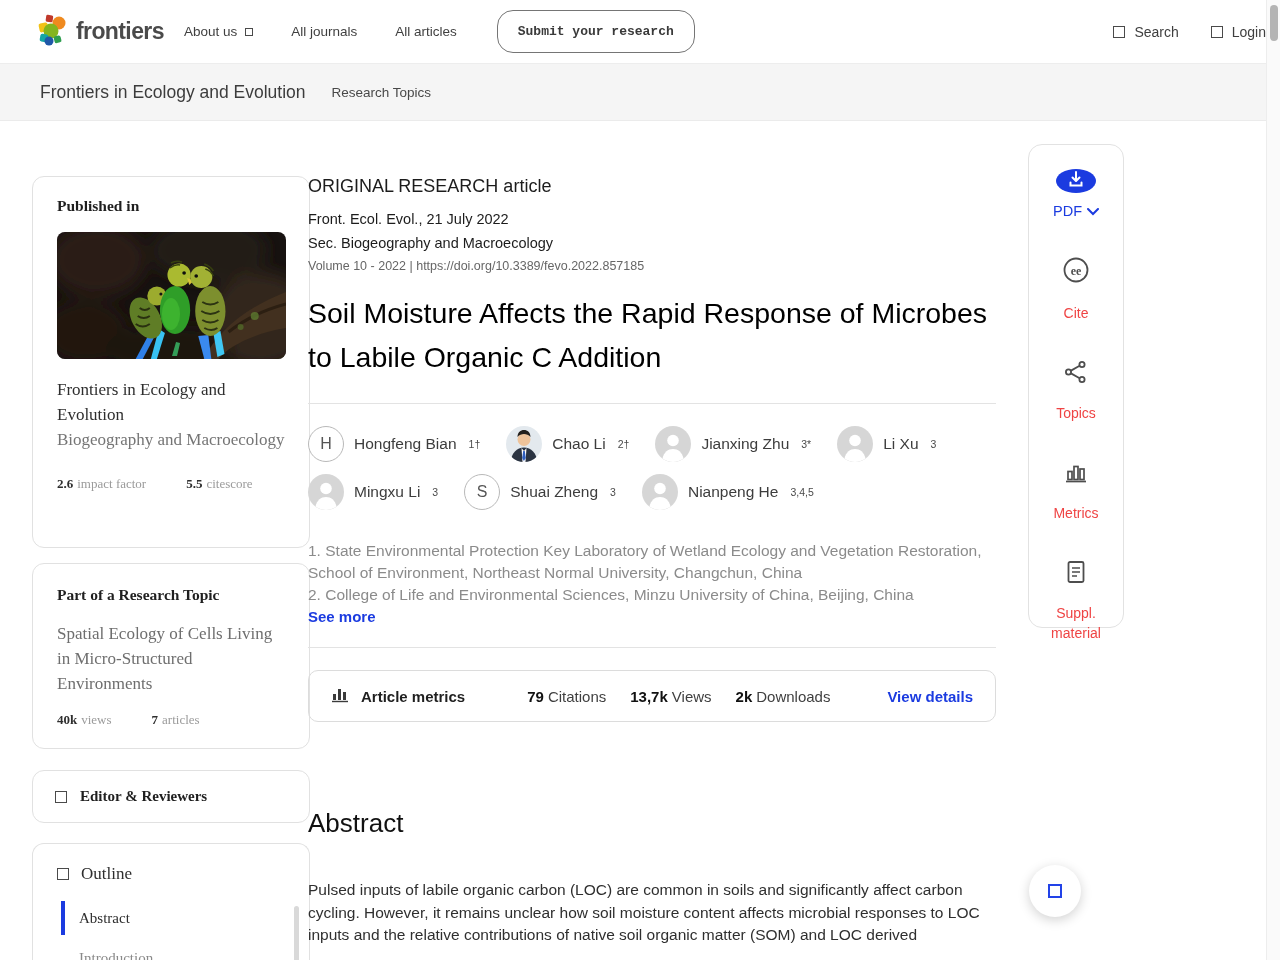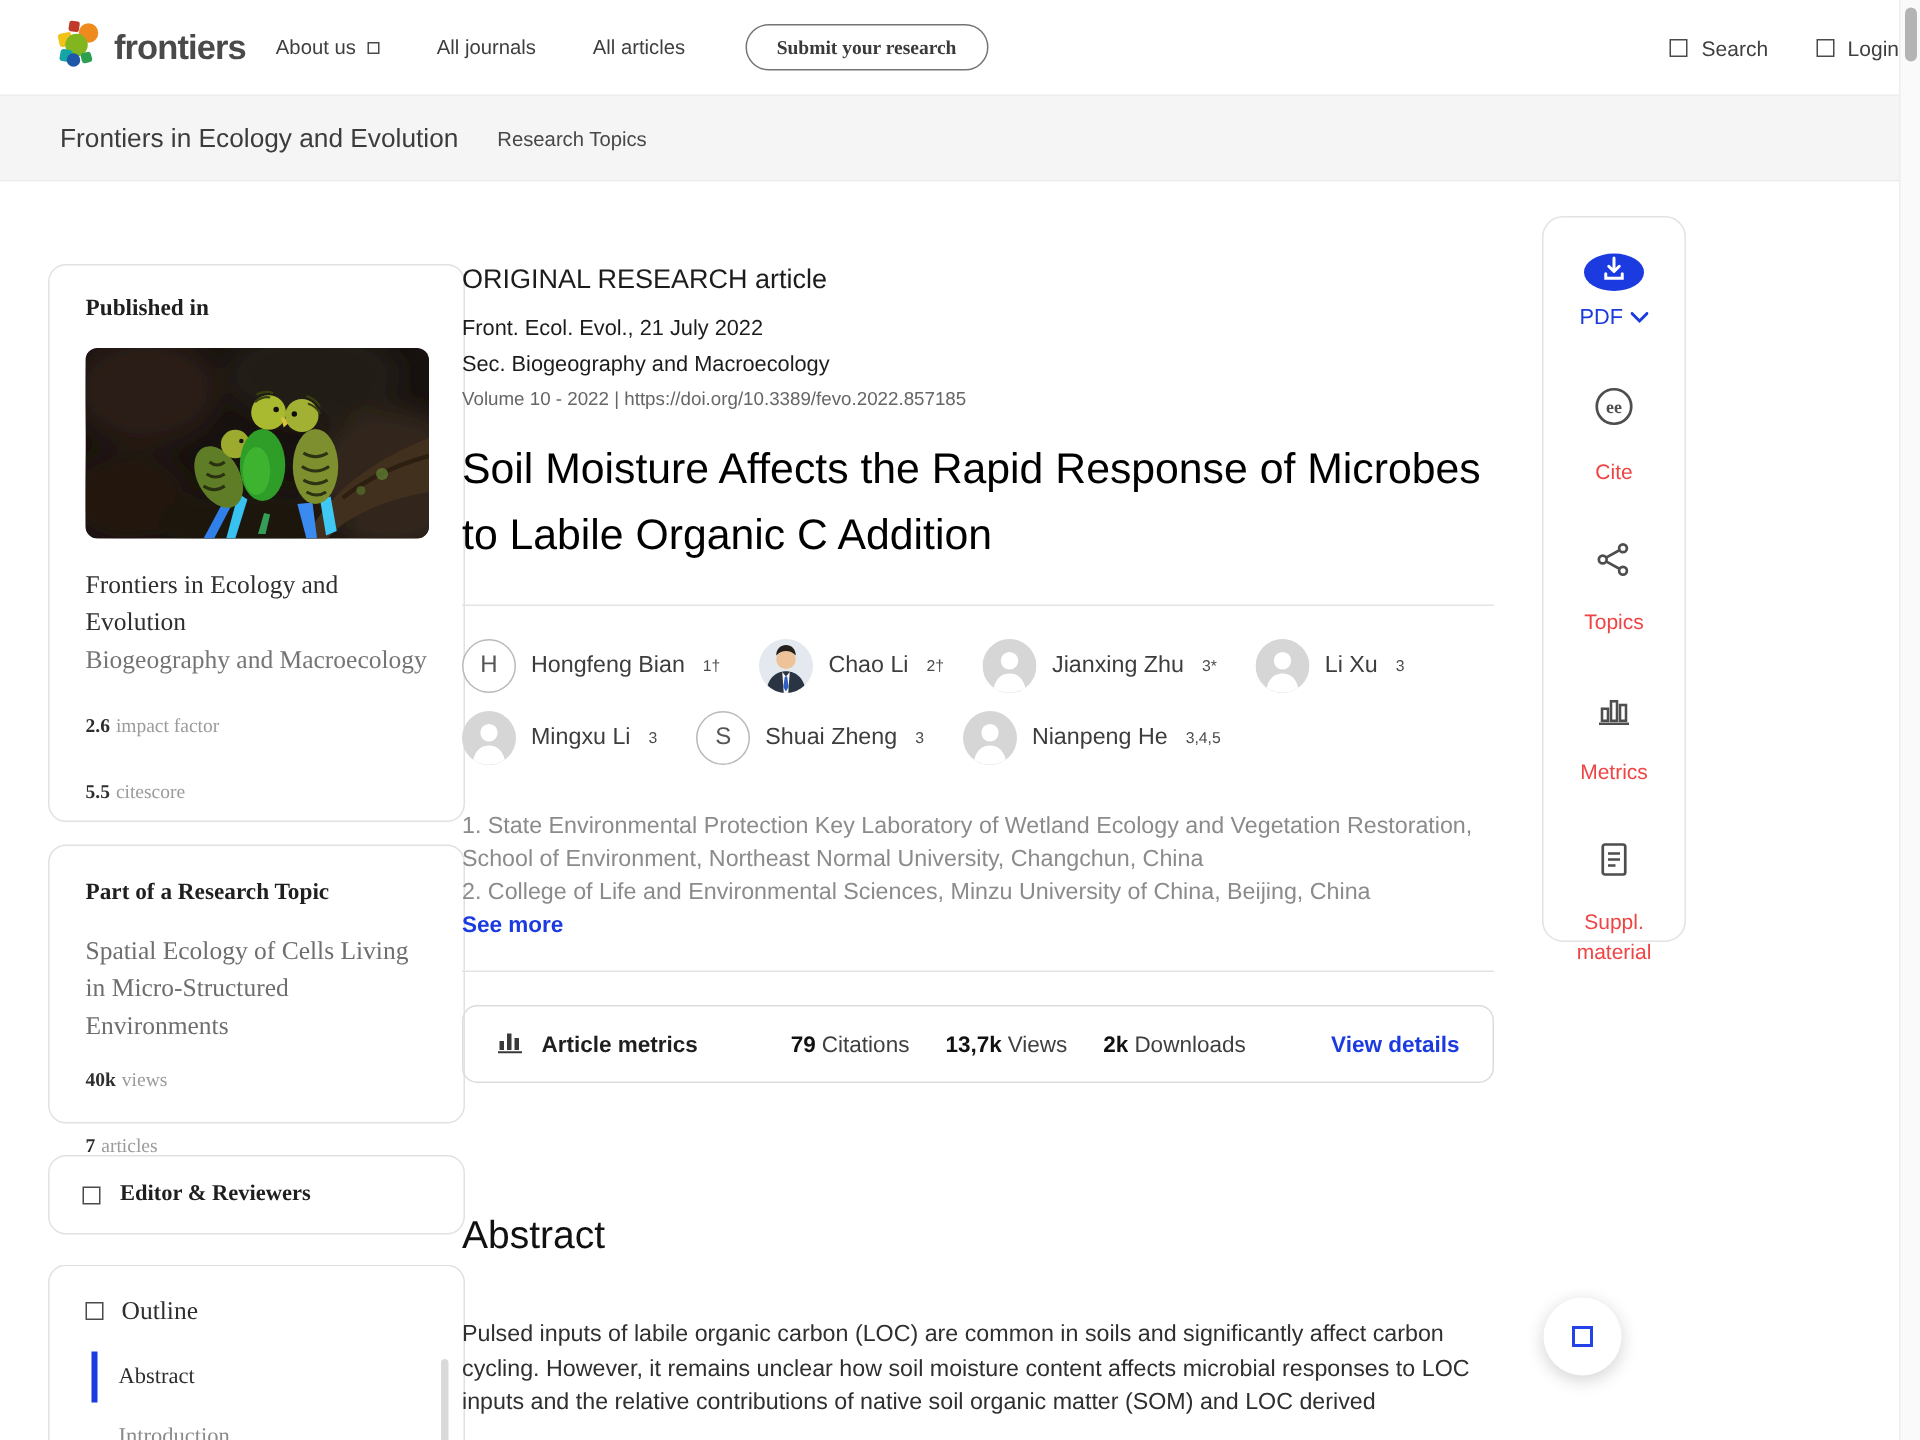--- a/index.html
+++ b/index.html
@@ -8,23 +8,23 @@
   body { position:relative; }
   a { text-decoration:none; cursor:pointer; }
 
   
   .topbar { position:absolute; top:0; left:0; width:1266px; height:64px; background:#fff;
     border-bottom:1px solid #ededed; display:flex; align-items:center; z-index:5; }
   .logo { margin-left:38px; display:flex; align-items:center; gap:8px; cursor:pointer; }
   .logo-text { font-size:23px; font-weight:bold; color:#4a4a4a; letter-spacing:-0.6px; }
   .main-nav { display:flex; align-items:center; margin-left:20px; gap:38px; }
   .top-link { font-size:13.5px; color:#3f3f3f; display:flex; align-items:center; gap:8px; }
-  .submit-btn { margin-left:40px; height:31px; padding:0 20px; border:1px solid #757575;
+  .submit-btn { margin-left:40px; height:43px; padding:0 20px; border:1px solid #757575;
     border-radius:16px; background:#fff; font-size:13px; font-weight:bold; color:#3a3a3a;
-    font-family:Liberation Serif, serif; cursor:pointer;text-align:right; }
+    font-family:Liberation Mono, monospace; cursor:pointer;text-align:right; }
   .top-right { margin-left:auto; display:flex; gap:32px; }
   .top-right .top-link { font-size:14px; gap:9px; }
 
   
   .sq { display:inline-block; border:1.5px solid #4a4a4a; background:transparent; }
   .sq8  { width:8px;  height:8px; }
   .sq12 { width:12px; height:12px; }
 
   
   .journal-bar { position:absolute; top:64px; left:0; width:1266px; height:57px;
@@ -38,21 +38,21 @@
   .content { position:absolute; top:121px; left:0; width:1266px; height:839px; background:#fff; }
 
   
   .sidebar { position:absolute; left:32px; top:55px; width:278px; }
   .card { border:1px solid #e1e1e1; border-radius:12px; background:#fff;font-family:Liberation Serif, serif; }
   .card-h { font-size:15.5px; font-weight:bold; color:#1f1f1f; margin-bottom:17px; }
   .card-pub { height:372px; padding:20px 24px; margin-bottom:15px; }
   .pub-img { width:229px; height:127px; border-radius:8px; display:block; margin-bottom:18px; cursor:pointer; }
   .pub-name { font-size:17px; color:#2e2e2e; line-height:25px; display:block; }
   .pub-sub { font-size:17px; color:#757575; line-height:25px; }
-  .stats { margin-top:24px; font-size:13px; color:#9b9b9b; display:flex; gap:28px;flex-direction:column; }
+  .stats { margin-top:24px; font-size:13px; color:#9b9b9b; display:flex; gap:40px; }
   .stats b { color:#2e2e2e; margin-right:4px; font-size:13px; }
   .card-topic { height:186px; padding:22px 24px; margin-bottom:21px; }
   .topic-title { font-size:17px; color:#6e6e6e; line-height:25px; margin-bottom:16px; cursor:pointer; }
   .card-editor { height:53px; margin-bottom:20px; display:flex; align-items:center;
     padding:0 22px; gap:13px; font-size:15px; font-weight:bold; color:#1f1f1f; cursor:pointer; }
   .card-outline { height:160px; padding:20px 0 0 24px; position:relative; overflow:hidden;
     border-bottom:none; border-radius:12px 12px 0 0; }
   .outline-head { display:flex; align-items:center; gap:12px; font-size:17px; color:#2e2e2e;
     margin-bottom:14px; }
   .outline-item { position:relative; padding-left:18px; height:40px; display:flex;

